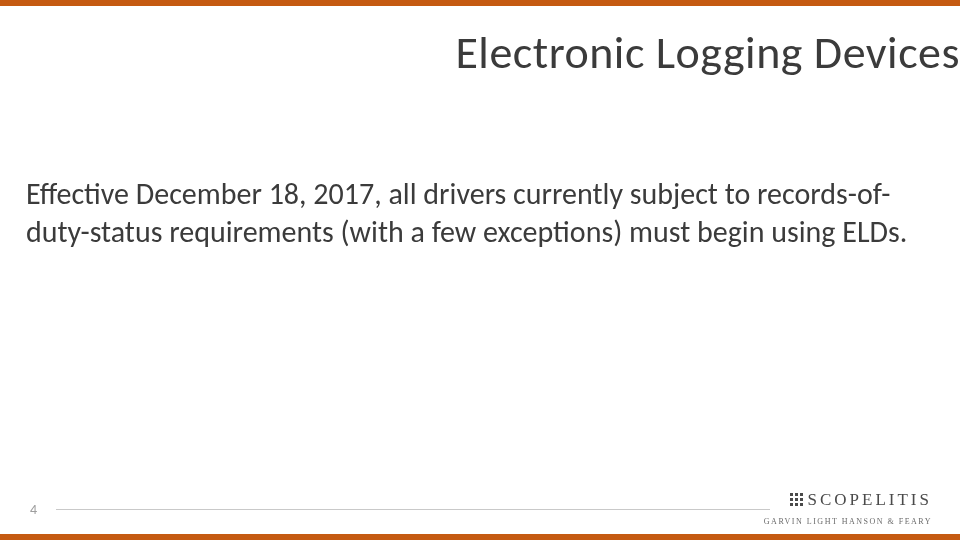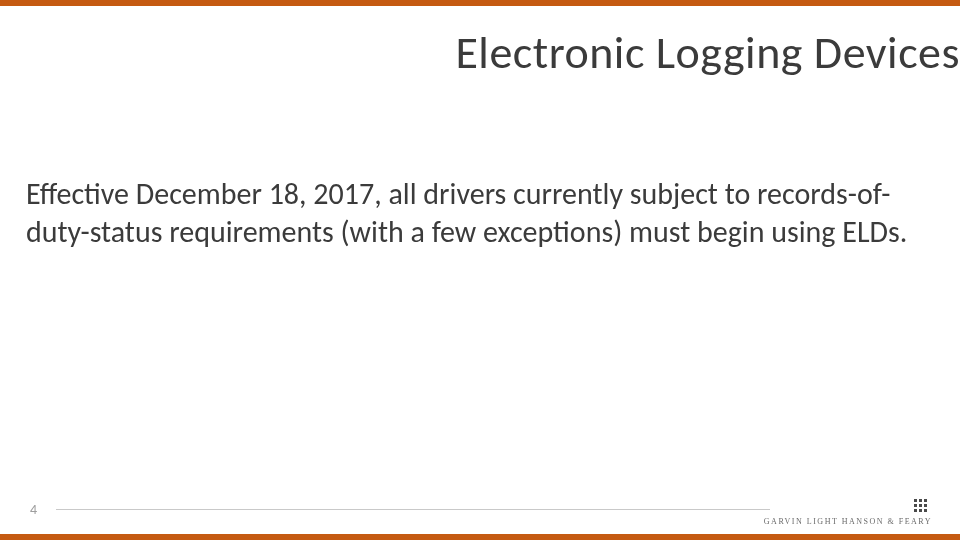--- a/index.html
+++ b/index.html
@@ -93,21 +93,21 @@
     }
     .logo-icon svg {
       width: 100%;
       height: 100%;
     }
     .logo-sub {
       font-family: 'Times New Roman', serif;
       font-size: 8px;
       letter-spacing: 1.5px;
       color: #6a6a6a;
-      margin-top: 1px;
+      margin-top: 7px;
     }
   </style>
 </head>
 <body>
 
 <div class="top-bar"></div>
 
 <h1 class="title">Electronic Logging Devices</h1>
 
 <p class="body-text">Effective December 18, 2017, all drivers currently subject to records-of-duty-status requirements (with a few exceptions) must begin using ELDs.</p>
@@ -123,18 +123,18 @@
         <rect x="0" y="0" width="3" height="3" fill="#4a4a4a"></rect>
         <rect x="5" y="0" width="3" height="3" fill="#4a4a4a"></rect>
         <rect x="10" y="0" width="3" height="3" fill="#4a4a4a"></rect>
         <rect x="0" y="5" width="3" height="3" fill="#4a4a4a"></rect>
         <rect x="5" y="5" width="3" height="3" fill="#4a4a4a"></rect>
         <rect x="10" y="5" width="3" height="3" fill="#4a4a4a"></rect>
         <rect x="0" y="10" width="3" height="3" fill="#4a4a4a"></rect>
         <rect x="5" y="10" width="3" height="3" fill="#4a4a4a"></rect>
         <rect x="10" y="10" width="3" height="3" fill="#4a4a4a"></rect>
       </svg>
-    </span>
+    </span><span>SCOPELITIS</span>
   </div>
   <div class="logo-sub">GARVIN LIGHT HANSON &amp; FEARY</div>
 </div>
 
 <div class="bottom-bar"></div>
 
 </body></html>

